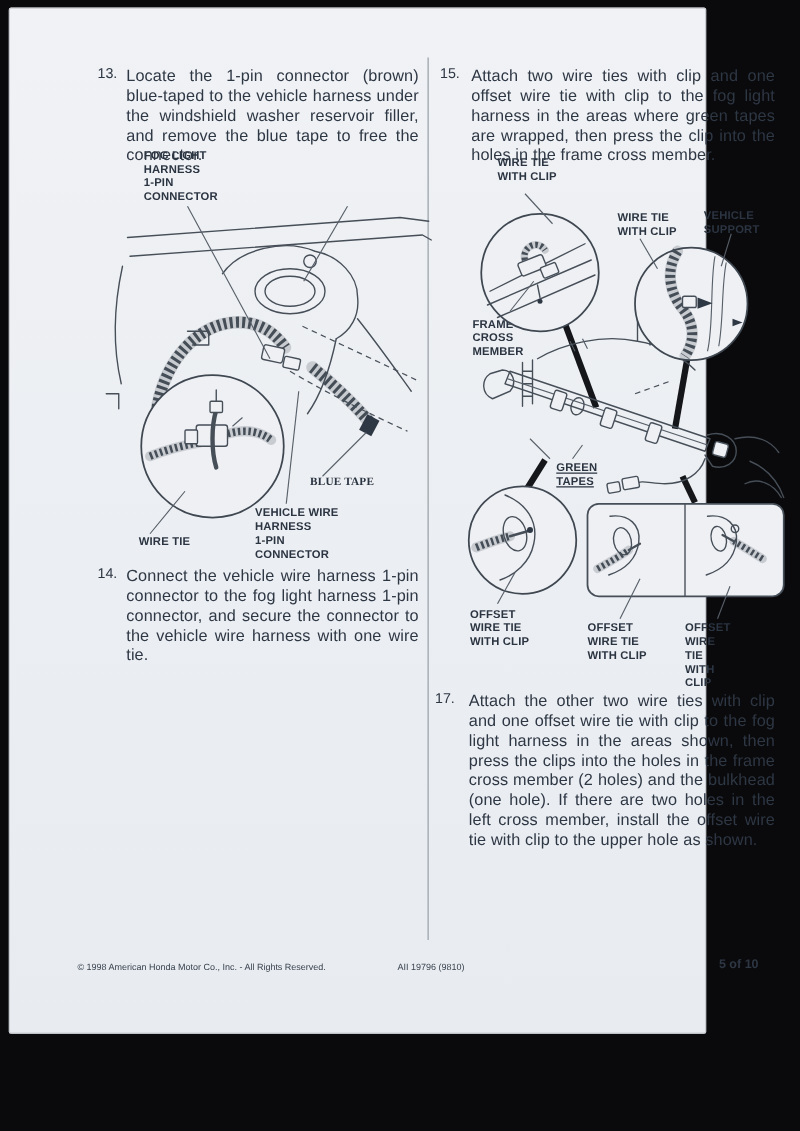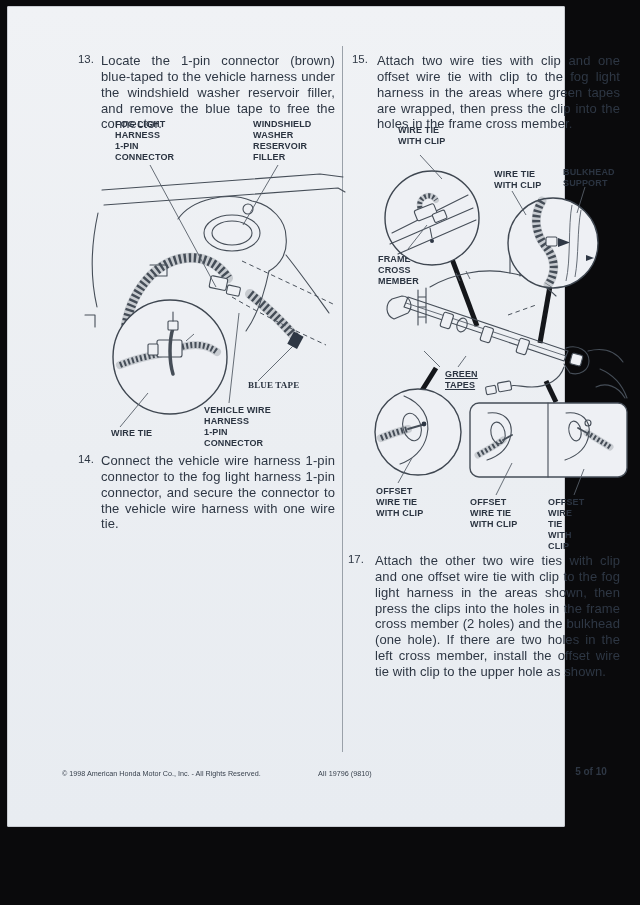--- a/index.html
+++ b/index.html
@@ -43,24 +43,20 @@
 
     <div class="step" style="left:345px;top:47px;width:270px;">
       <div class="num">15.</div>
       <div class="txt" style="left:25px;width:243px;">Attach two wire ties with clip and one offset wire tie with clip to the fog light harness in the areas where green tapes are wrapped, then press the clip into the holes in the frame cross member.</div>
     </div>
 
     <div class="dlabel" style="left:108px;top:113px;">FOG LIGHT
 HARNESS
 1-PIN
 CONNECTOR</div>
-    <div class="dlabel" style="left:246px;top:113px;">WINDSHIELD
-WASHER
-RESERVOIR
-FILLER</div>
 
     <svg style="left:73px;top:159px;" width="265" height="290" viewBox="0 0 265 290">
 
       <g>
         <path class="ln" d="M22,25 L240,9 L263,12"></path>
         <path class="ln" d="M24,40 L258,23 L265,27"></path>
       </g>
 
       <g>
         <path class="ln" d="M98,54 C112,34 148,26 172,36 C192,40 206,56 206,72 C208,88 200,100 189,106"></path>
@@ -128,21 +124,21 @@
 
     <div class="step" style="left:71px;top:447px;width:260px;">
       <div class="num">14.</div>
       <div class="txt" style="left:23px;width:234px;">Connect the vehicle wire harness 1-pin connector to the fog light harness 1-pin connector, and secure the connector to the vehicle wire harness with one wire tie.</div>
     </div>
 
     <div class="dlabel" style="left:391px;top:119px;">WIRE TIE
 WITH CLIP</div>
     <div class="dlabel" style="left:487px;top:163px;">WIRE TIE
 WITH CLIP</div>
-    <div class="dlabel" style="left:556px;top:161px;">BULKHEAD
+    <div class="dlabel" style="left:556px;top:161px;">VEHICLE
 SUPPORT</div>
     <div class="dlabel" style="left:371px;top:248px;">FRAME
 CROSS
 MEMBER</div>
 
     <svg style="left:353px;top:149px;" width="272" height="385" viewBox="0 0 272 385">
 
       <g>
         <path class="wedge" d="M92,104 L117,171"></path>
         <path class="wedge" d="M190,131 L180,188"></path>

